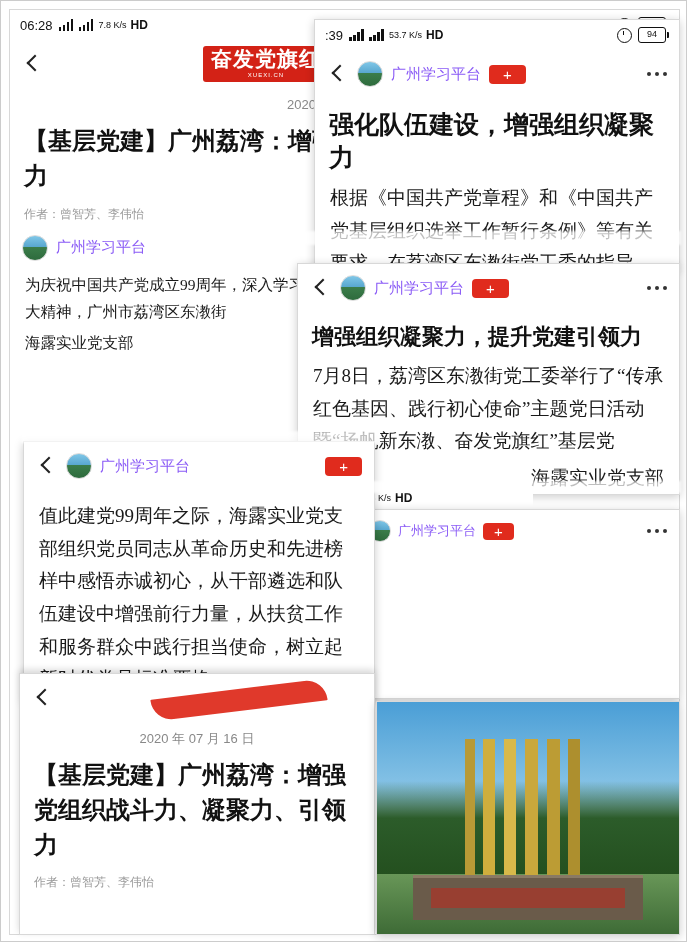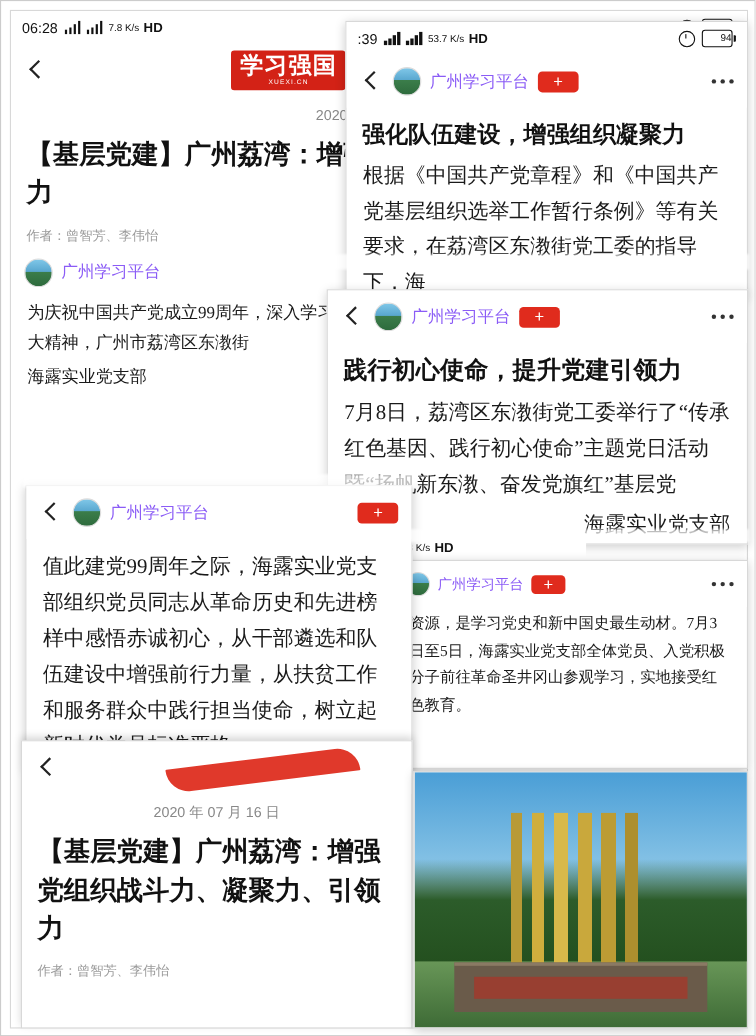--- a/index.html
+++ b/index.html
@@ -94,21 +94,21 @@
   .batt {
     display: inline-flex;
     align-items: center;
   }
   .batt .shell {
     width: 26px; height: 14px;
     border: 1.5px solid #111;
     border-radius: 3px;
     font-size: 9px;
     line-height: 12px;
-    text-align: right;
+    text-align: center;
     color: #111;
   }
   .batt .cap {
     width: 2px; height: 6px;
     background: #111;
     border-radius: 0 1px 1px 0;
     margin-left: 1px;
   }
   
   .navbar {
@@ -236,21 +236,21 @@
     color: #1a1a1a;
     padding: 4px 15px;
   }
   .para.big {
     font-size: 19px;
     line-height: 1.72;
   }
   .subhead {
     font-family: "Liberation Serif", serif;
     font-weight: bold;
-    font-size: 21px;
+    font-size: 25px;
     color: #111;
     padding: 10px 14px 4px 14px;
   }
   .subhead.lg {
     font-size: 22px;
   }
   .shadow-top { box-shadow: 0 -3px 7px rgba(0,0,0,0.16); }
   .shadow-all { box-shadow: 0 2px 9px rgba(0,0,0,0.20); }
   .photo {
     position: absolute;
@@ -336,21 +336,21 @@
         <span class="batt">
           <span class="shell">95</span>
             <span class="cap"></span>
         </span>
       </span>
     </div>
 
     <div class="navbar">
       <div class="back"></div>
       <div class="logo-badge">
-        <span class="cn">学习强国</span>
+        <span class="cn">奋发党旗红</span>
         <span class="py">XUEXI.CN</span>
       </div>
       <div class="dots">
           <span></span>
           <span></span>
           <span></span>
         </div>
     </div>
 
     <div class="date">2020 年 07 月 16 日</div>
@@ -430,21 +430,21 @@
       <button class="follow-btn" style="padding:2px 14px;">
         <span class="plus">+</span>
       </button>
       <div class="dots">
           <span></span>
           <span></span>
           <span></span>
         </div>
     </div>
 
-    <div class="subhead lg">践行初心使命，提升党建引领力</div>
+    <div class="subhead lg">增强组织凝聚力，提升党建引领力</div>
     <div class="para big">7月8日，荔湾区东漖街党工委举行了“传承红色基因、践行初心使命”主题党日活动暨“扬帆新东漖、奋发党旗红”基层党</div>
     <div class="para big" style="padding-top:0; text-align:right;">海露实业党支部</div>
   </div>
 
   <div class="panel" style="left:332px; top:486px; width:200px; height:22px; border:none; background:transparent;">
     <div class="statusbar" style="height:22px; padding:0 4px;">
       <span class="sb-icons">
         <span class="bars">
             <i></i>
             <i></i>
@@ -467,21 +467,20 @@
       <button class="follow-btn" style="padding:1px 11px;">
         <span class="plus">+</span>
       </button>
       <div class="dots">
           <span></span>
           <span></span>
           <span></span>
         </div>
     </div>
 
-    <div class="para" style="font-size:14px;">资源，是学习党史和新中国史最生动材。7月3日至5日，海露实业党支部全体党员、入党积极分子前往革命圣井冈山参观学习，实地接受红色教育。</div>
   </div>
 
   <div class="panel shadow-all" style="left:22px; top:440px; width:352px; height:260px; border:1px solid #d8d8d8;">
 
     <div class="navbar" style="gap:8px;">
       <div class="back"></div>
       <div class="avatar"></div>
       <div class="acct-name">广州学习平台</div>
       <button class="follow-btn" style="padding:2px 14px; margin-left:auto;">
         <span class="plus">+</span>

